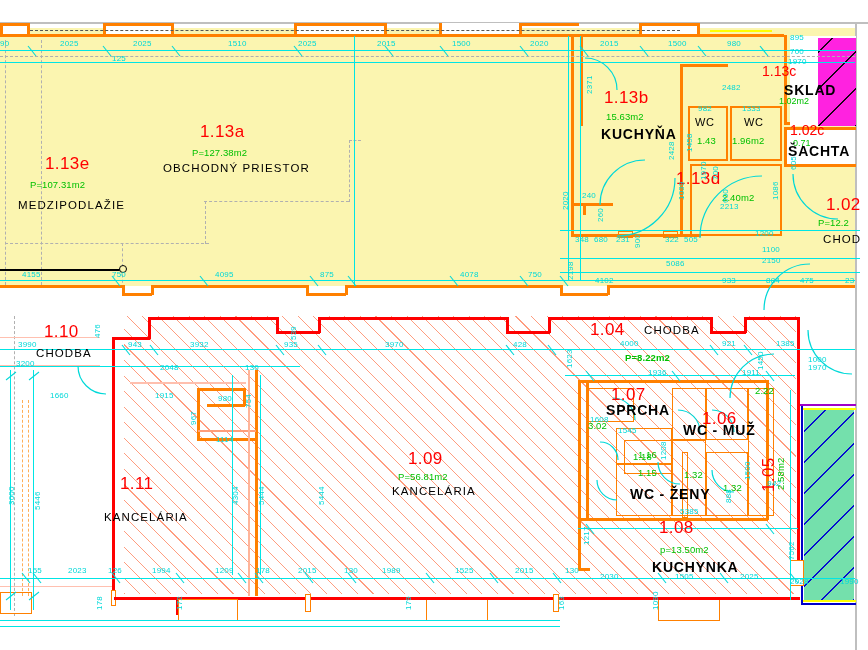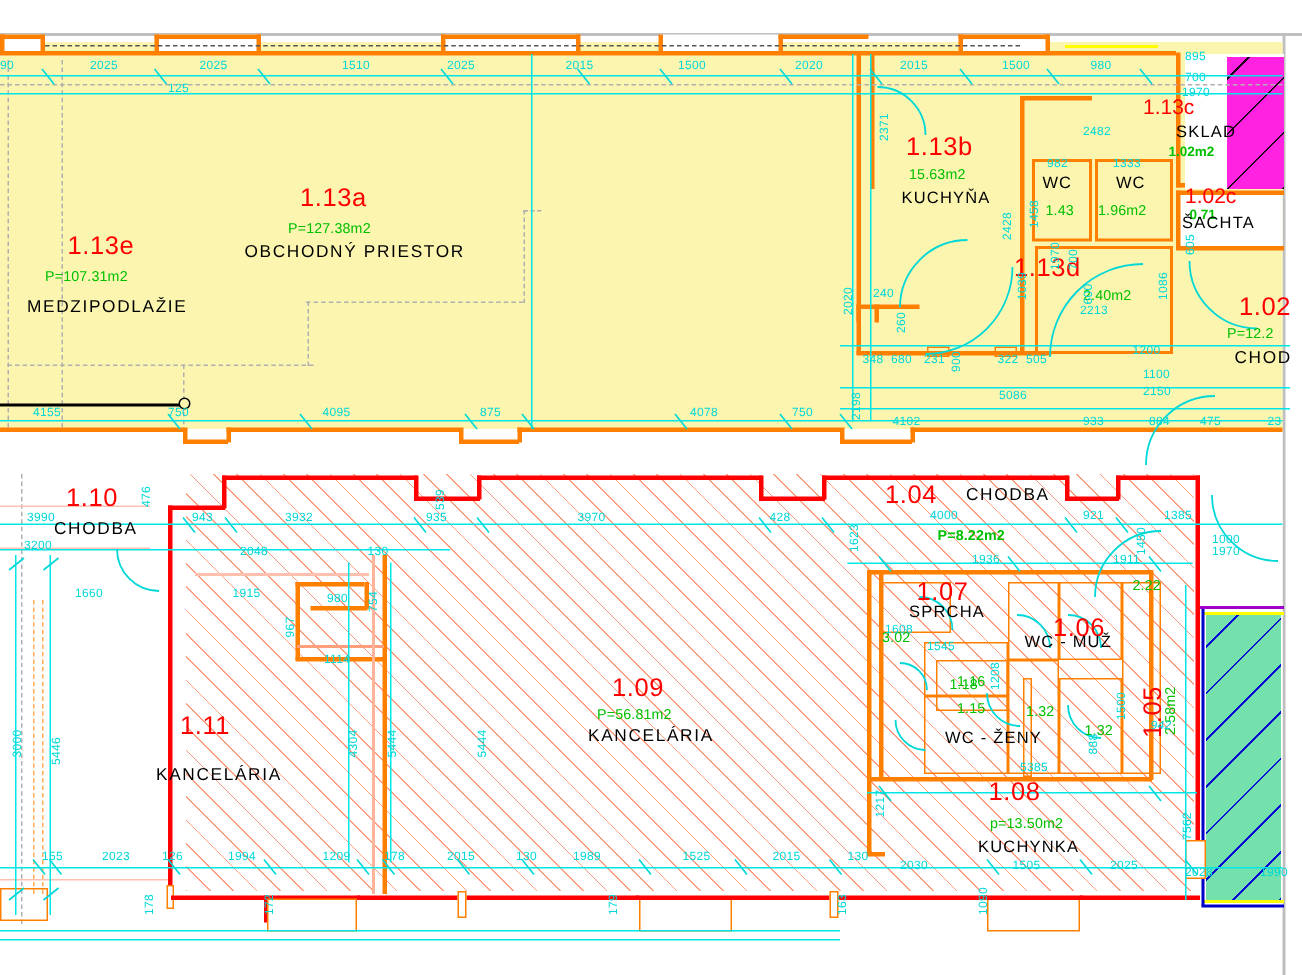--- a/index.html
+++ b/index.html
@@ -71,23 +71,23 @@
   .t{position:absolute;white-space:nowrap;line-height:1;}
   .t-red{color:#ff0000;}
   .t-green{color:#00c000;}
   .t-black{color:#000000;}
   .t-cyan{color:#00d8d8;}
   .t-pink{color:#ffb3a0;}
 
   .room-no{font-size:17px;letter-spacing:.4px;}
   .room-no-sm{font-size:14px;}
   .area{font-size:9.5px;letter-spacing:.1px;}
-  .area-sm{font-size:9px;font-weight:bold;}
+  .area-sm{font-size:9px;}
   .room-name{font-size:11.5px;letter-spacing:1.1px;}
-  .room-name-sm{font-size:11px;letter-spacing:.8px;}
+  .room-name-sm{font-size:14px;letter-spacing:.8px;font-weight:bold;}
   .dim{font-size:8px;letter-spacing:.2px;}
   .big-area{font-size:21px;letter-spacing:1px;}
   .rot90{transform:rotate(-90deg);transform-origin:0 0;}
 
   .wc-label{font-size:11px;letter-spacing:.6px;color:#000;}
 </style>
 </head>
 <body>
 
 <div id="plan">

